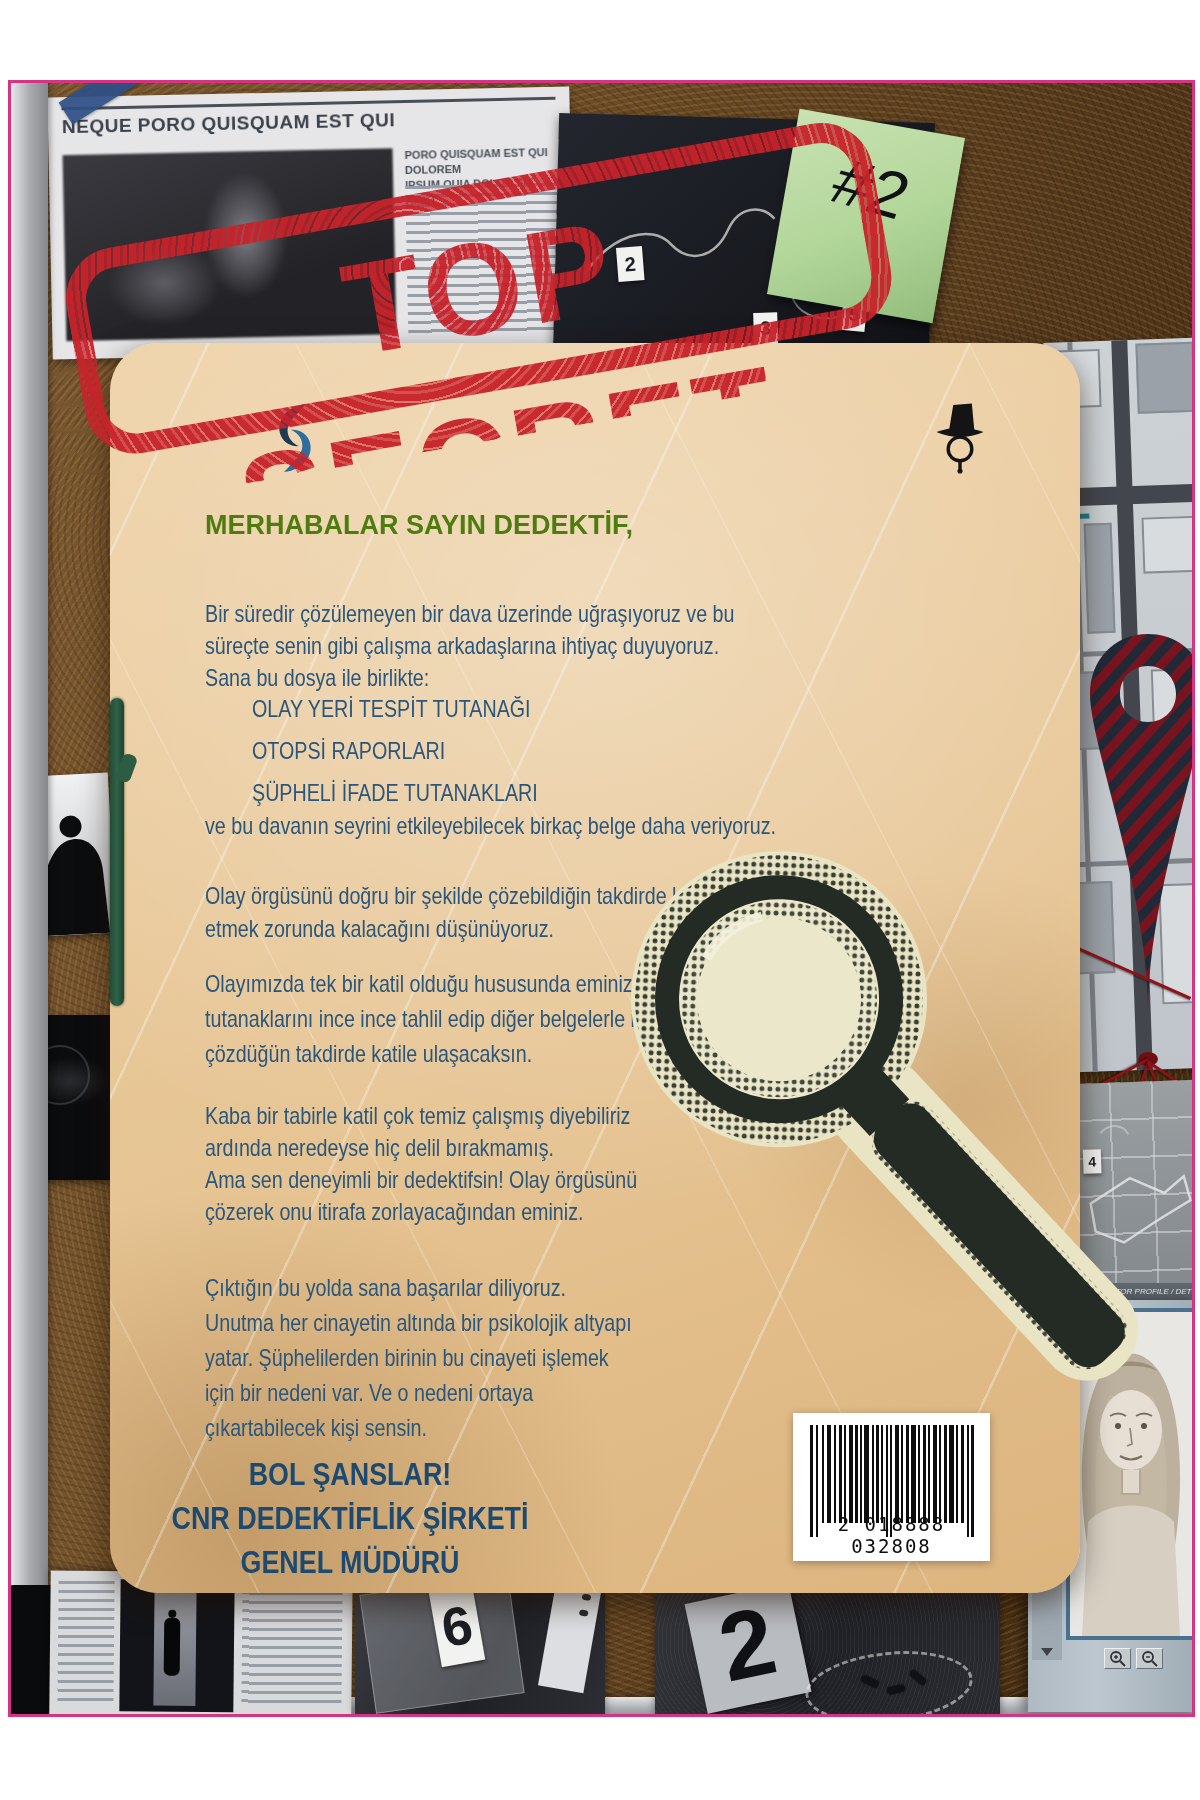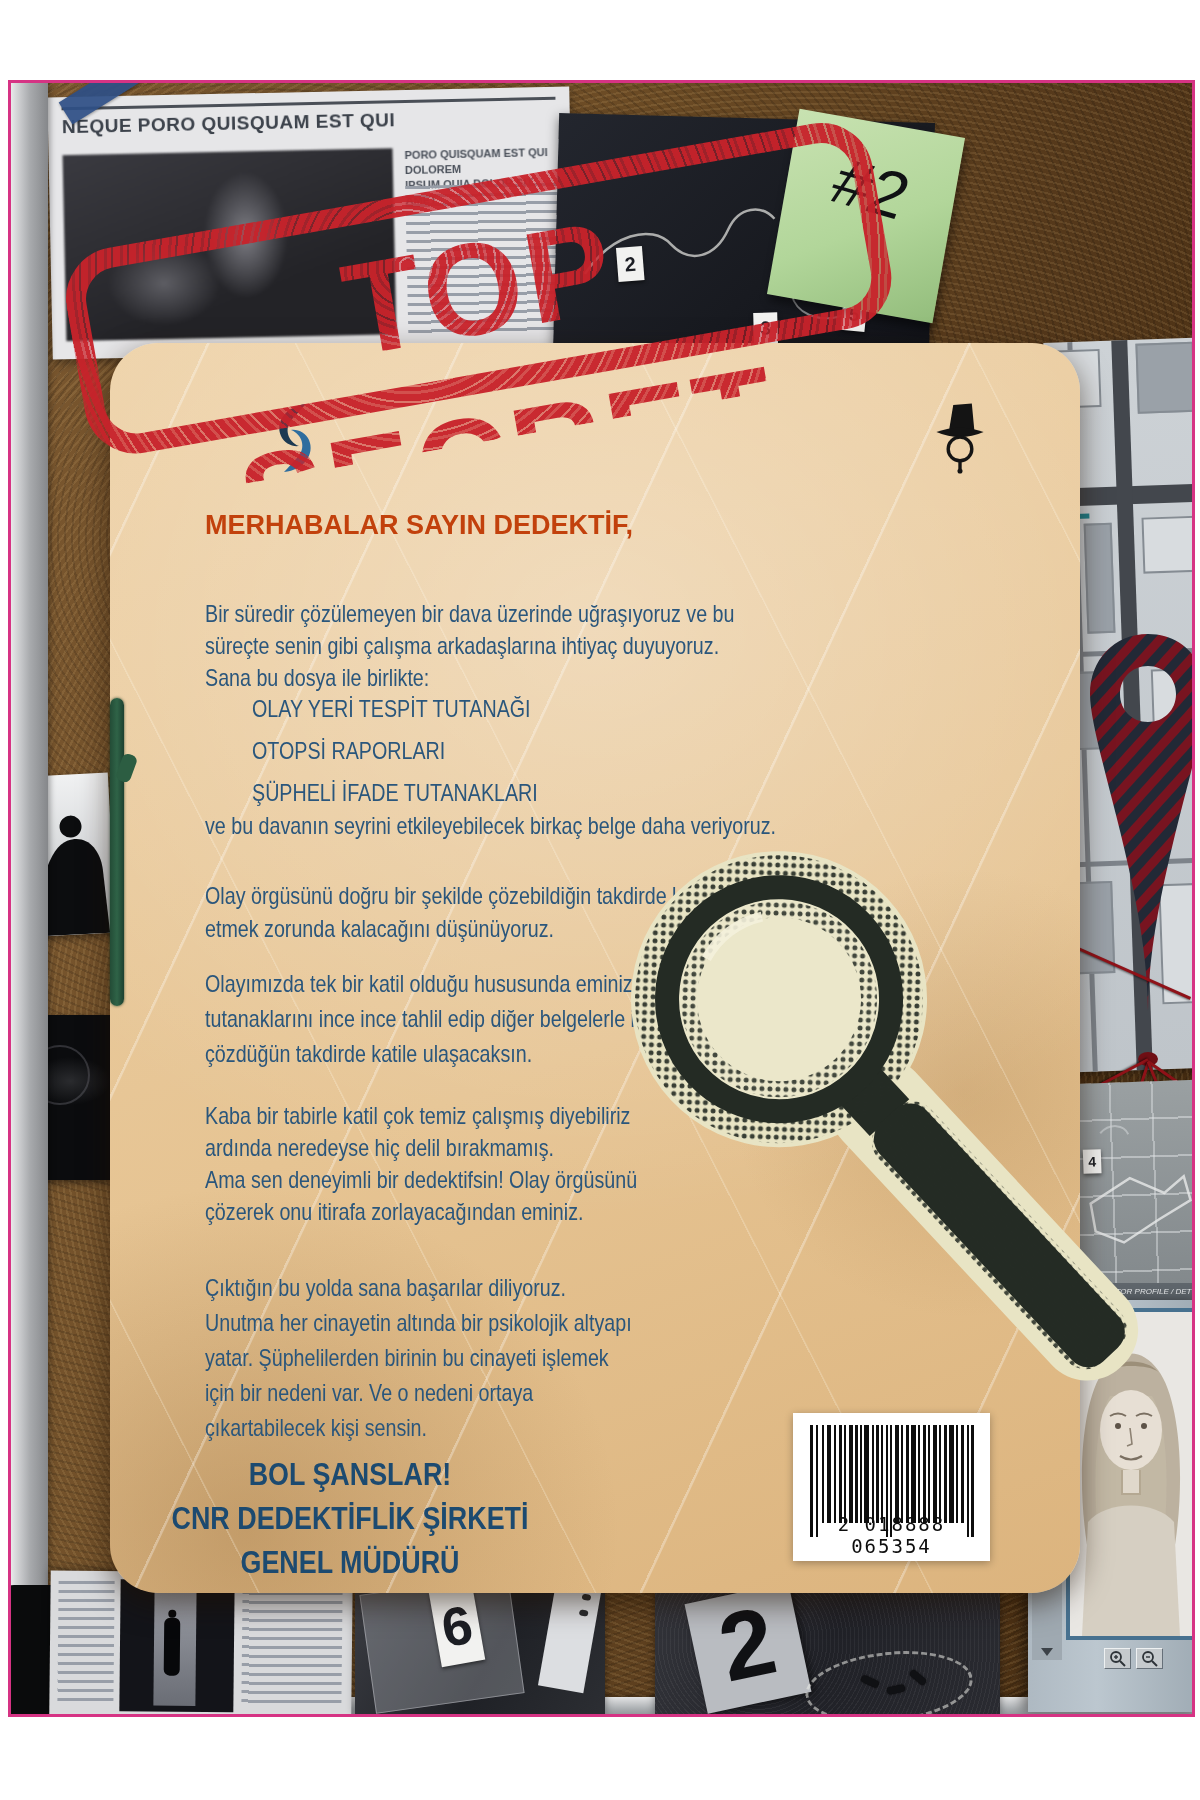--- a/index.html
+++ b/index.html
@@ -91,21 +91,21 @@
     background:
       radial-gradient(120% 80% at 50% 22%, rgba(255,255,255,.30), transparent 60%),
       repeating-linear-gradient(115deg, transparent 0 88px, rgba(255,255,255,.30) 88px 90px, transparent 91px 230px),
       repeating-linear-gradient(63deg, transparent 0 132px, rgba(255,250,235,.24) 132px 133px, transparent 134px 300px),
       radial-gradient(70% 50% at 14% 95%, rgba(150,108,58,.40), transparent 55%),
       radial-gradient(40% 30% at 88% 60%, rgba(160,118,66,.25), transparent 60%),
       linear-gradient(160deg,#eed2a8 0%,#e6c493 55%,#dcb47e 100%);
     box-shadow:0 10px 30px rgba(30,15,2,.55);}
   .brand-title{left:371px;top:400px;z-index:11;font-weight:bold;font-size:68px;line-height:76px;
     letter-spacing:-1px;color:#16334a;white-space:nowrap;}
-  .heading{left:205px;top:510px;z-index:11;font-weight:bold;font-size:27px;color:#c2410c;}
+  .heading{left:205px;top:510px;z-index:11;font-weight:bold;font-size:27px;color:#4d7c0f;}
   .body-text{z-index:11;font-size:24px;color:#2a567c;transform:scaleX(.82);transform-origin:0 0;white-space:pre-line;}
   .closing{left:120px;top:1452px;width:460px;z-index:11;text-align:center;font-weight:bold;font-size:32px;
     line-height:44px;color:#1c4a70;transform:scaleX(.84);transform-origin:50% 0;white-space:pre-line;}
 
   
   .barcode{left:793px;top:1413px;width:197px;height:148px;background:#fff;z-index:13;box-shadow:0 2px 8px rgba(0,0,0,.3);}
   .barcode-digits{position:absolute;left:0;bottom:4px;width:100%;text-align:center;
     font-family:"DejaVu Sans Mono",monospace;font-size:19px;letter-spacing:2px;color:#0d0d0d;}
 
   
@@ -324,21 +324,21 @@
           <rect x="140" y="12" width="4" height="98"></rect>
         <rect x="146" y="12" width="2" height="98"></rect>
           <rect x="151" y="12" width="3" height="98"></rect>
         <rect x="156" y="12" width="5" height="98"></rect>
           <rect x="163" y="12" width="2" height="98"></rect>
         <rect x="168" y="12" width="3" height="98"></rect>
         <rect x="174" y="12" width="2" height="112"></rect>
           <rect x="178" y="12" width="3" height="112"></rect>
       </g>
     </svg>
-    <div class="barcode-digits">2 018888 065354</div>
+    <div class="barcode-digits">2 018888 032808</div>
   </div>
 
   <div class="abs stamp">
     <div class="stamp-border"></div>
     <div class="stamp-text">TOP SECRET</div>
   </div>
 
   <div class="abs news-bottom">
     <div class="news-col" style="left:8px;top:10px;width:56px;height:125px;"></div>
     <div class="doorway">

